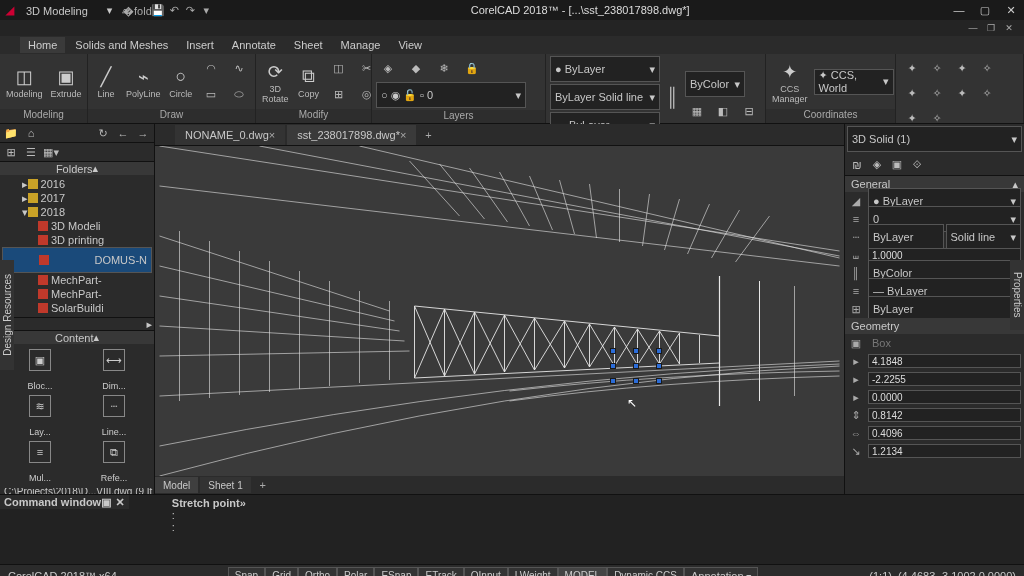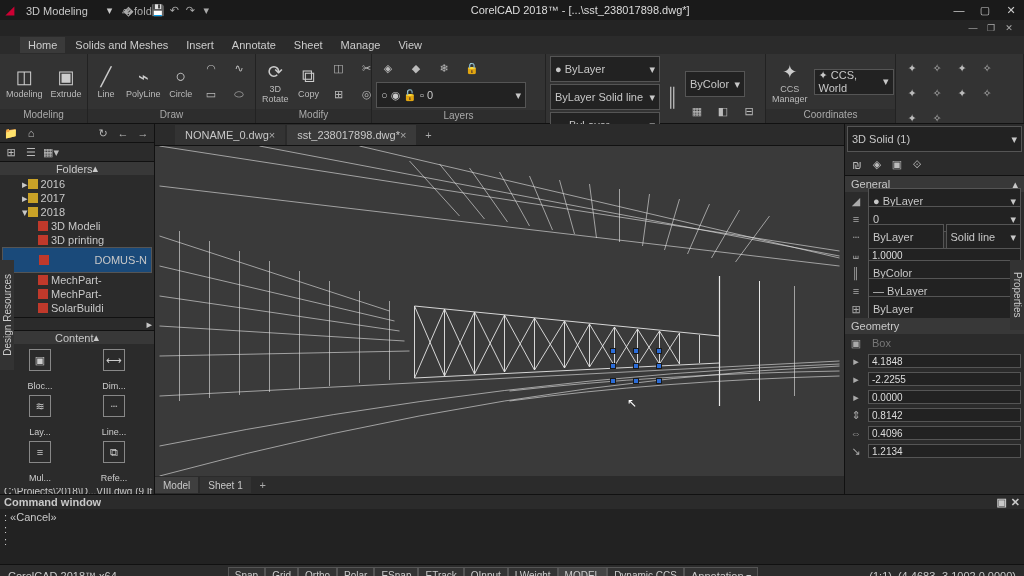--- a/index.html
+++ b/index.html
@@ -69,21 +69,21 @@
   .sidebar-right{width:180px;background:#2b2b2b;display:flex;flex-direction:column;border-left:1px solid #111;}
   .prop-sel{height:18px;margin:2px;}
   .iconrow{height:22px;display:flex;align-items:center;gap:2px;padding:0 3px;border-bottom:1px solid #111;}
   .sect{background:#383838;height:16px;padding:0 6px;color:#ddd;display:flex;align-items:center;justify-content:space-between;}
   .prow{display:flex;align-items:center;height:18px;gap:4px;padding:0 3px;}
   .pico{width:16px;height:16px;display:flex;align-items:center;justify-content:center;color:#aaa;font-size:11px;}
   .pval{flex:1;}
   .pinput{background:#222;border:1px solid #555;height:14px;padding:0 3px;font-size:10px;color:#ddd;}
 
   
-  .cmdwin { height:70px; background:#222; border-top:1px solid #111; display:flex; flex-direction:column;}
+  .cmdwin { height:70px; background:#222; border-top:1px solid #111; display:flex; flex-direction:row;gap:39px;}
   .cmdtitle{height:14px;background:#2b2b2b;padding:0 4px;display:flex;align-items:center;justify-content:space-between;color:#ddd;font-weight:bold;}
   .cmdtext{flex:1;padding:2px 4px;font-size:10px;color:#ddd;font-family:Consolas,monospace;}
 
   
   .statusbar{height:22px;background:#2b2b2b;display:flex;align-items:center;border-top:1px solid #111;}
   .stleft{padding:0 8px;color:#ccc;}
   .stcenter{flex:1;display:flex;justify-content:center;gap:0;}
   .stbtn{padding:2px 6px;border:1px solid #555;background:#333;cursor:pointer;font-size:10px;color:#ccc;}
   .stbtn.on{background:#444;}
   .stright{padding:0 8px;color:#ccc;display:flex;gap:6px;font-size:10px;}
@@ -582,21 +582,21 @@
 
 <div class="cmdwin">
   <div class="cmdtitle">
       <span>Command window</span>
       <span style="display:flex;gap:4px">
         <span style="cursor:pointer">▣</span>
         <span style="cursor:pointer">✕</span>
       </span>
     </div>
   <div class="cmdtext">
-    <div>: «Cancel»</div>
+    <div style="font-weight:bold">Stretch point»</div>
     <div>:</div>
     <div>:</div>
   </div>
 </div>
 
 <div class="statusbar">
   <div class="stleft">CorelCAD 2018™ x64</div>
   <div class="stcenter">
     <div class="stbtn">Snap</div>
     <div class="stbtn">Grid</div>

